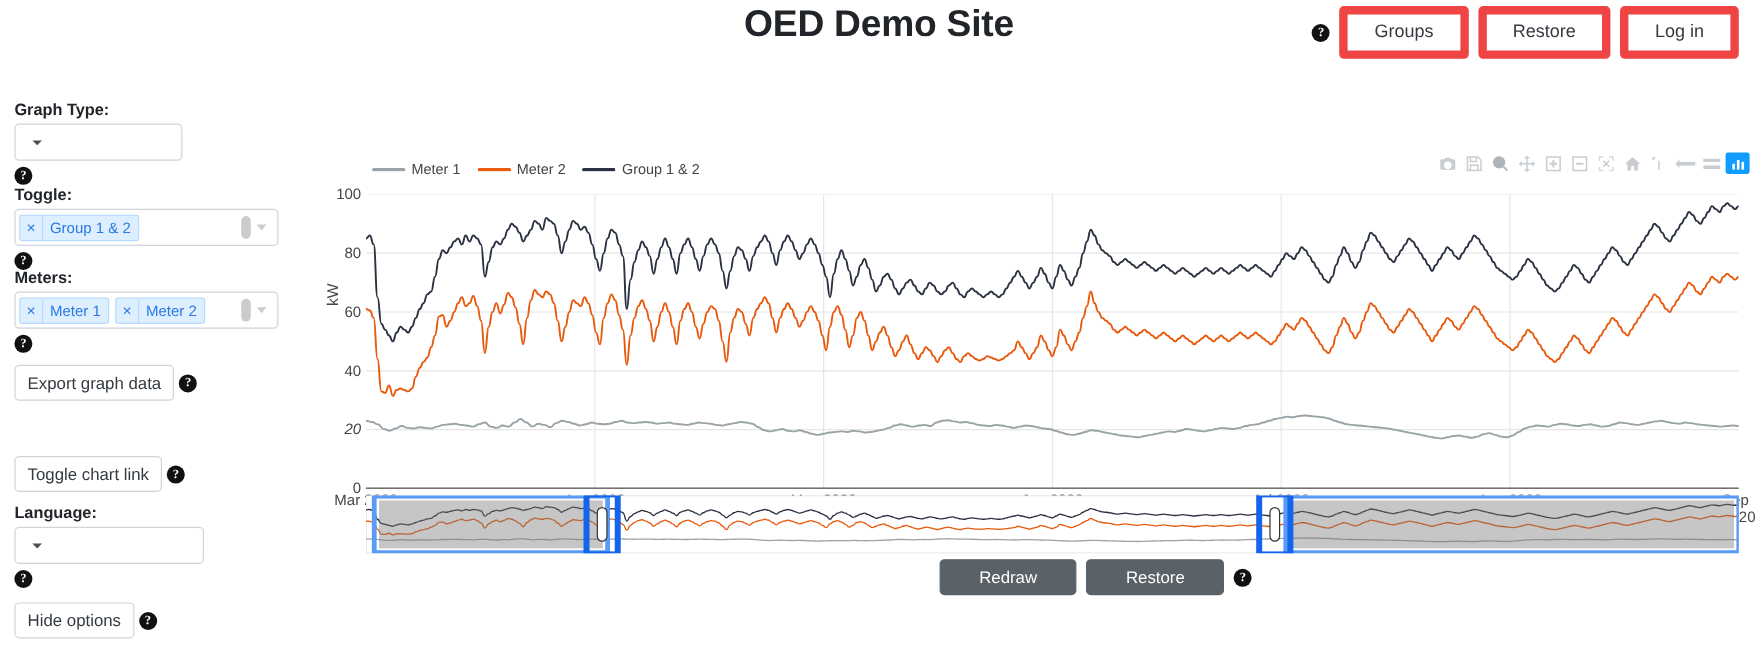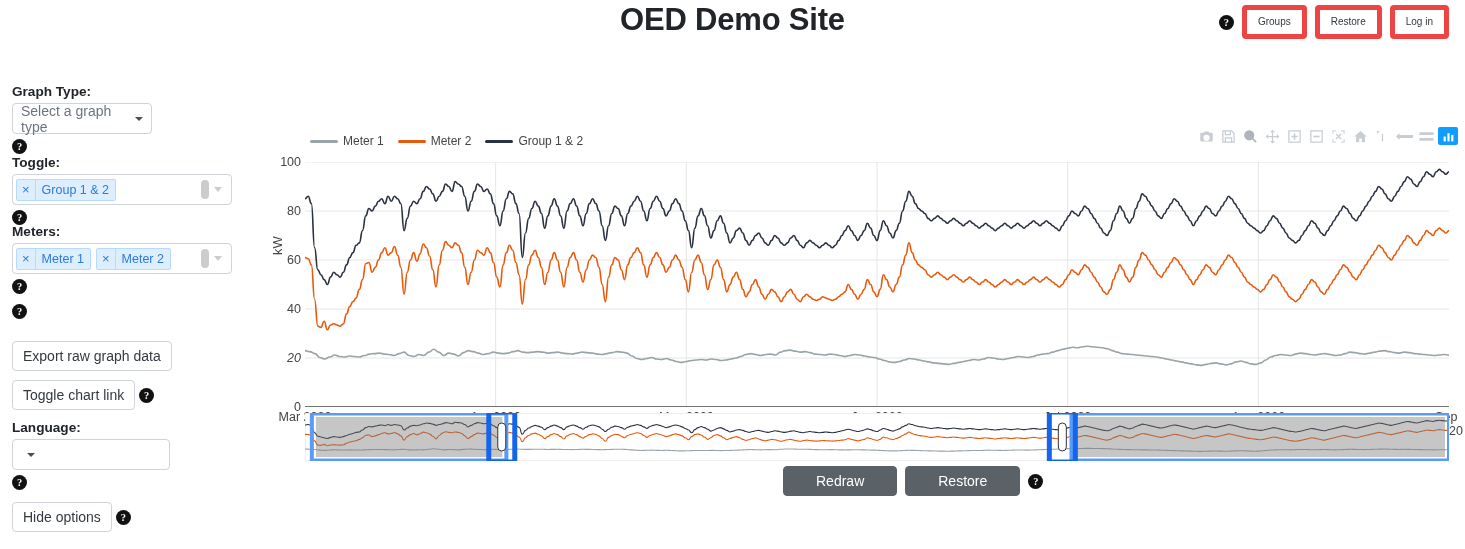--- a/index.html
+++ b/index.html
@@ -17,22 +17,22 @@
     position: absolute; top: 2px; left: 0; width: 1465px;
     text-align: center;
     font-size: 31px; font-weight: 700; color: #212529;
     letter-spacing: -0.2px;
   }
   .header-right {
     position: absolute; top: 5px; right: 16px;
     display: flex; align-items: center; gap: 8px;
   }
   .btn-outline {
-    border: 5px solid #ef4444; background: #fff; color: #343a40;
-    border-radius: 4px; font-size: 10px; padding: 6px 11px;
+    border: 7px solid #ef4444; background: #fff; color: #343a40;
+    border-radius: 4px; font-size: 15px; padding: 6px 22px;
     font-family: "Liberation Sans", sans-serif; line-height: 1.2;
     cursor: pointer; white-space: nowrap;
   }
   .help-icon {
     display: inline-block; width: 15px; height: 15px; border-radius: 50%;
     background: #111; color: #fff; font-size: 10.5px; font-weight: 700;
     text-align: center; line-height: 15px; font-family: "Liberation Serif", serif;
     flex: 0 0 auto;
   }
 
@@ -144,21 +144,20 @@
     <button class="btn-outline">Restore</button>
     <button class="btn-outline">Log in</button>
   </div>
 
   <div id="sidebar">
 
 
     <div class="side-block" style="top:84px;">
       <div class="side-label">Graph Type:</div>
       <div class="select-box">
-        <span>Select a graph type</span>
         <span class="caret"></span>
       </div>
       <div style="margin-top:2px;"><span class="help-icon">?</span></div>
     </div>
 
     <div class="side-block" style="top:155px;">
       <div class="side-label">Toggle:</div>
       <div class="multiselect">
         <div class="chips">
           <span class="chip">
@@ -185,26 +184,24 @@
             <span class="lbl">Meter 2</span>
           </span>
         </div>
         <span class="ms-sep"></span>
         <span class="ms-caret"></span>
       </div>
       <div style="margin-top:2px;"><span class="help-icon">?</span></div>
     </div>
 
     <div class="side-block row-with-help" style="top:304px;">
+      <button class="btn-plain">Export graph data</button>
       <span class="help-icon">?</span>
     </div>
 
-    <div class="side-block" style="top:341px;">
-      <button class="btn-plain">Export raw graph data</button>
-    </div>
 
     <div class="side-block row-with-help" style="top:380px;">
       <button class="btn-plain">Toggle chart link</button>
       <span class="help-icon">?</span>
     </div>
 
     <div class="side-block" style="top:420px;">
       <div class="side-label">Language:</div>
       <div class="select-box" style="width:158px;">
         <span class="caret"></span>

